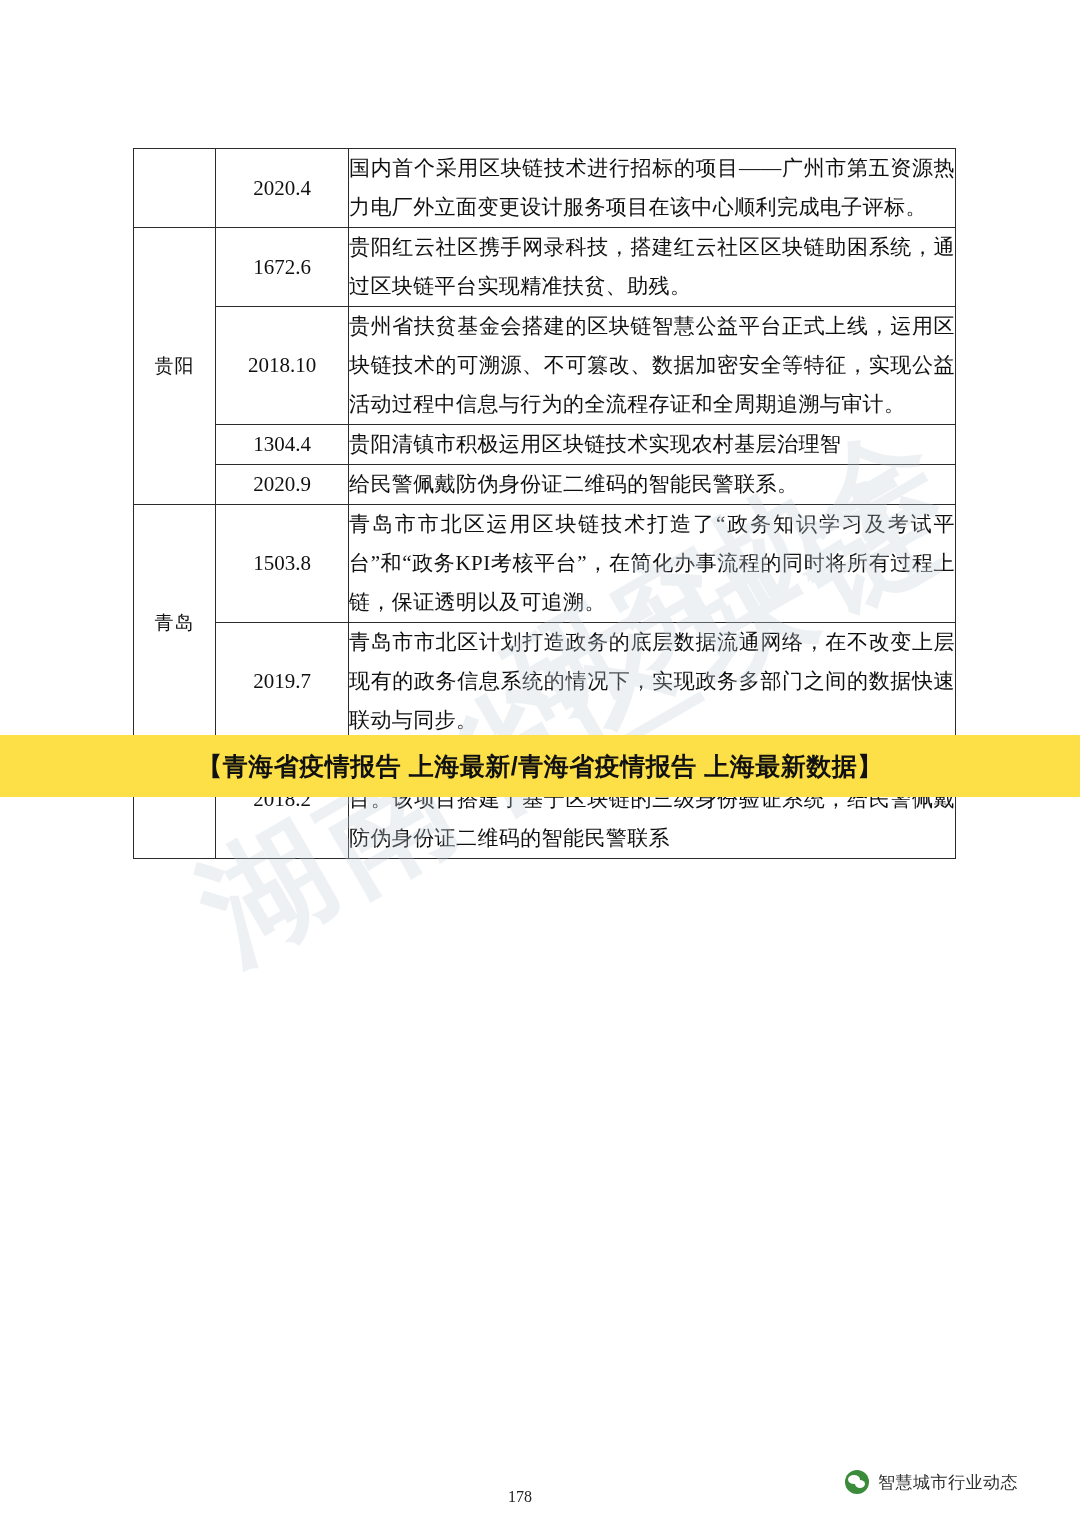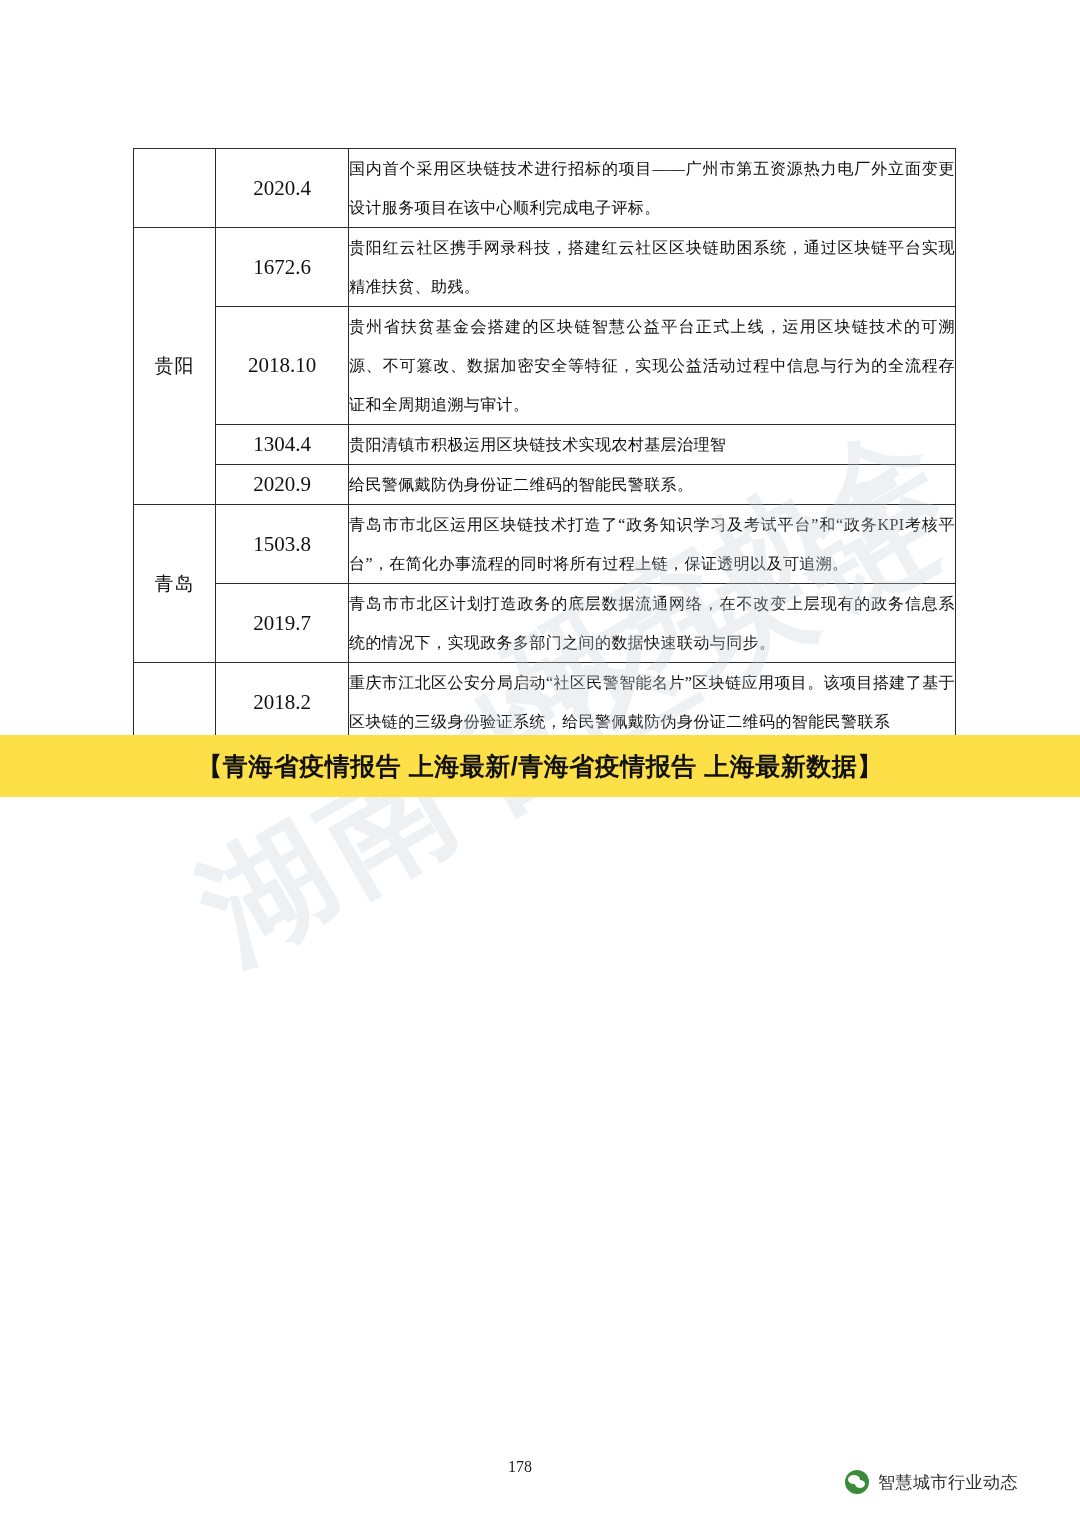--- a/index.html
+++ b/index.html
@@ -81,21 +81,21 @@
     font-size: 19px;
     color: #101010;
     letter-spacing: 1px;
   }
   .cell-date {
     text-align: center;
     font-size: 21px;
     color: #101010;
   }
   .cell-desc {
-    font-size: 16px;
+    font-size: 21px;
     color: #101010;
     line-height: 39px;
     padding: 9px 12px 9px 14px;
     text-align: justify;
     text-justify: inter-ideograph;
     letter-spacing: 0.4px;
   }
 
   
   .title-band {
@@ -116,21 +116,21 @@
     font-size: 25px;
     color: #111111;
     letter-spacing: 0.5px;
     white-space: nowrap;
   }
 
   
   .page-number {
     position: absolute;
     left: 0;
-    top: 1458px;
+    top: 1488px;
     width: 1040px;
     text-align: center;
     font-size: 16px;
     color: #222222;
     font-family: "Liberation Serif", serif;
     z-index: 6;
   }
 
   
   .footer-badge {

